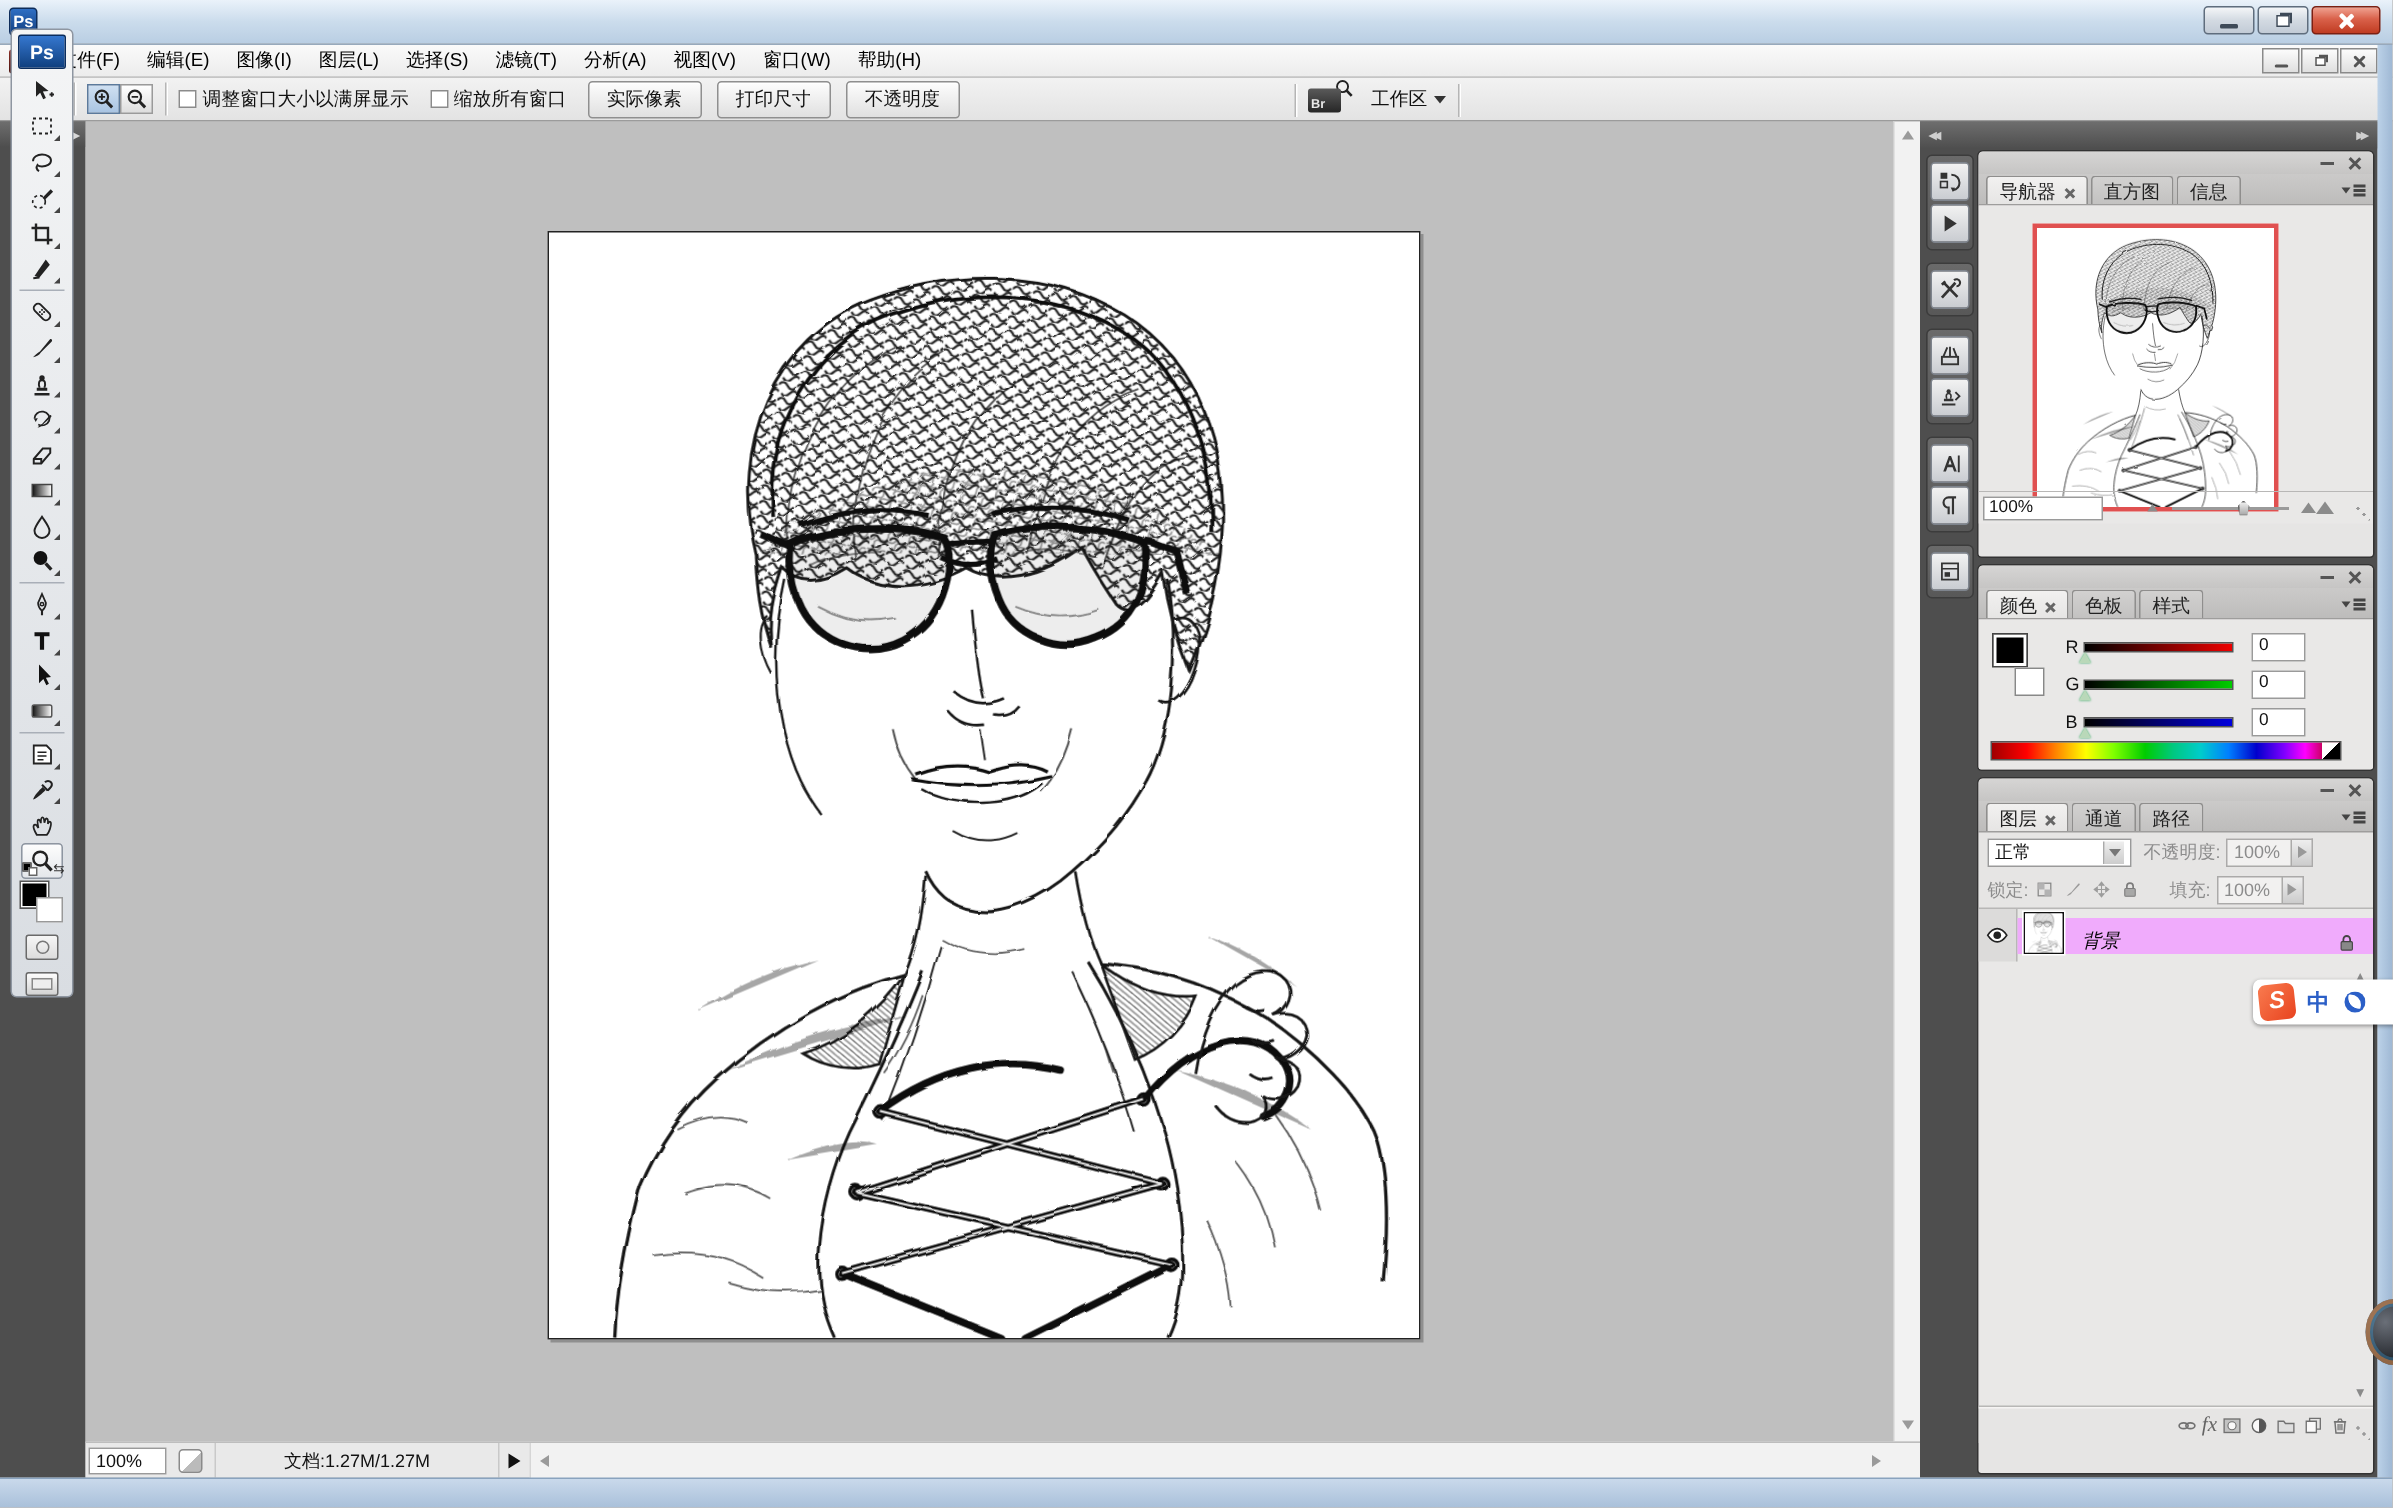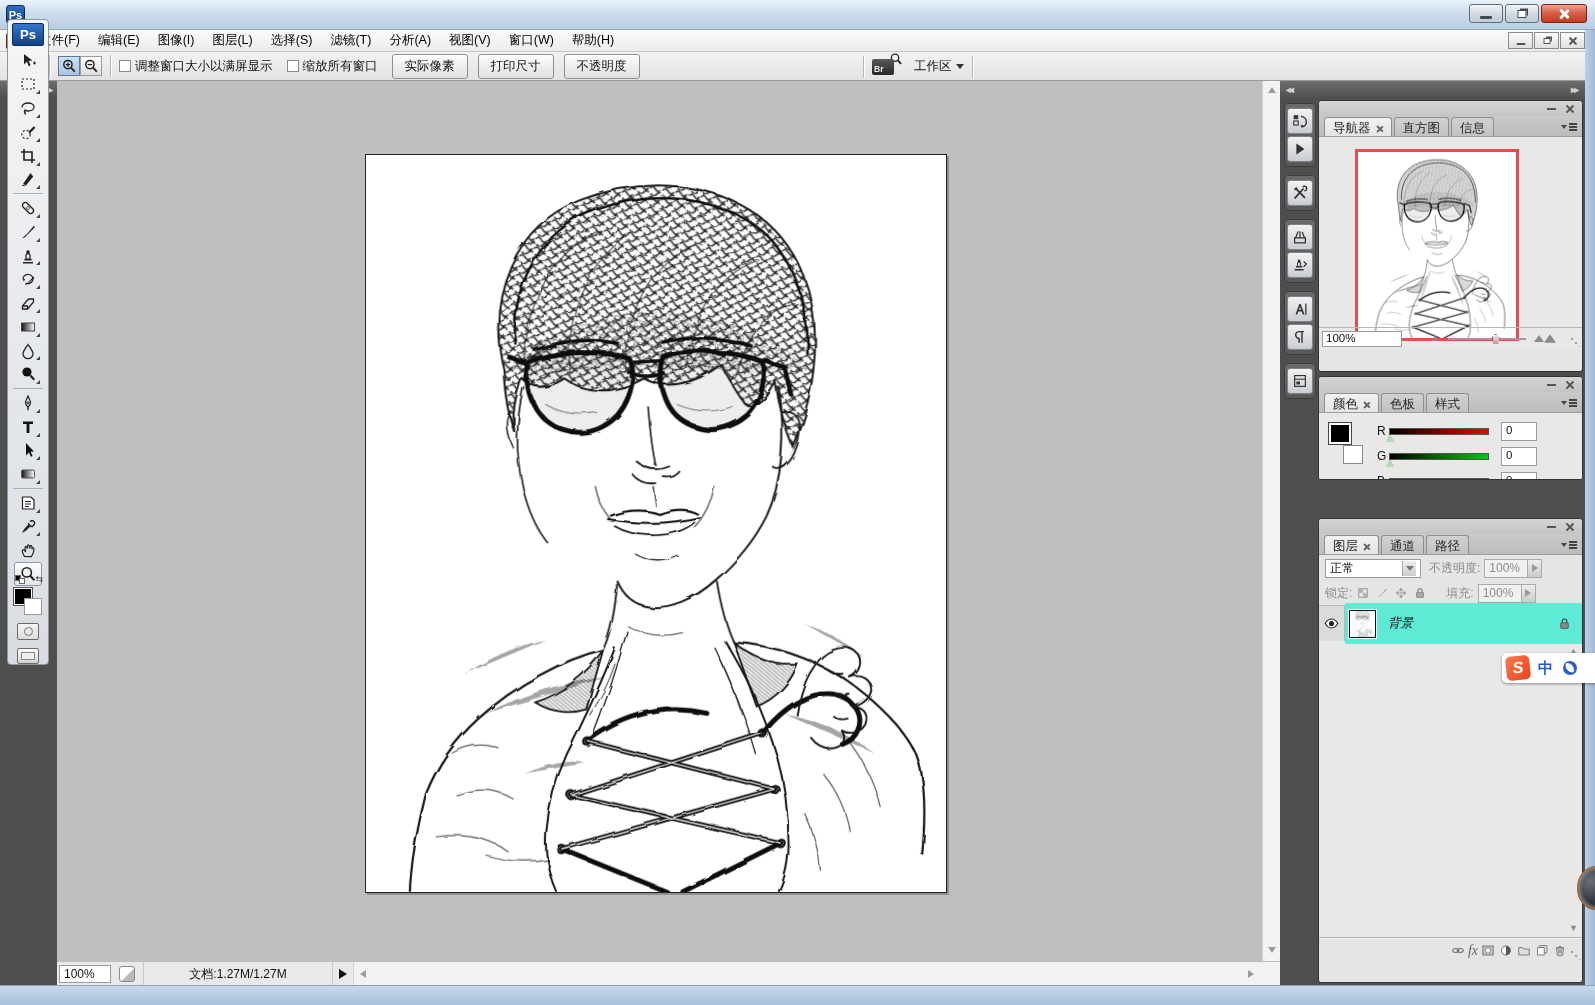--- a/index.html
+++ b/index.html
@@ -137,21 +137,21 @@
   .strip-group { background:linear-gradient(#6a6a6a,#585858); border:1px solid #3c3c3c; border-radius:4px;
     margin-bottom:8px; padding:2px; }
   .strip-btn { width:26px; height:26px; margin:2px auto; background:linear-gradient(#F2F2F2,#C9CCD1);
     border:1px solid #7e848d; border-radius:3px; display:flex; align-items:center; justify-content:center; }
   .strip-btn svg { width:18px; height:18px; }
 
   
   .panel { position:absolute; left:38px; width:265px; background:#E6E5E4; border:1px solid #333;
     border-radius:4px 4px 3px 3px; overflow:hidden; }
   .p-nav { top:19px; height:272px; }
-  .p-color { top:295px; height:104px; }
+  .p-color { top:295px; height:138px; }
   .p-layers { top:437px; height:465px; }
   .p-chrome { height:15px; background:linear-gradient(#D6D5D4,#C6C5C4); position:relative; }
   .pc-min { position:absolute; right:26px; top:7px; width:9px; height:2px; background:#555; }
   .pc-x { position:absolute; right:8px; top:3px; width:9px; height:9px; }
   .pc-x:before,.pc-x:after { content:""; position:absolute; left:4px; top:0; width:1.8px; height:10px; background:#555; }
   .pc-x:before{ transform:rotate(45deg);} .pc-x:after{ transform:rotate(-45deg);}
   .tabrow { height:21px; background:linear-gradient(#CBCAC9,#BDBCBB); display:flex; align-items:flex-end;
     padding-left:5px; position:relative; border-bottom:1px solid #9E9D9C; }
   .ptab { height:19px; padding:2px 8px 0; font-size:12.5px; border:1px solid #8F8E8D; border-bottom:none;
     border-radius:3px 3px 0 0; background:linear-gradient(#D2D1D0,#C3C2C1); margin-right:2px; color:#222;
@@ -216,21 +216,21 @@
   .spin { width:14px; height:19px; border:1px solid #ABAAA9; border-left:none; background:linear-gradient(#eee,#ccc);
     display:flex; align-items:center; justify-content:center; }
   .lay-ctrl2 { height:25px; display:flex; align-items:center; padding:0 6px; background:#E6E5E4;
     border-bottom:1px solid #B8B7B6; }
   .lockicons { display:flex; align-items:center; margin-left:4px; }
   .lockicons svg { width:14px; height:14px; margin-right:5px; opacity:.65; }
   .layer-list { position:relative; height:332px; background:#E9E8E7; border-bottom:1px solid #B8B7B6; }
   .layer-row { position:absolute; left:0; top:0; width:100%; height:35px; display:flex; align-items:center; }
   .eye-cell { width:26px; height:35px; background:#DCDBDA; border-right:1px solid #B8B7B6;
     display:flex; align-items:center; justify-content:center; }
-  .row-main { flex:1; height:41px; background:#5eead4; display:flex; align-items:center; padding-left:4px; }
+  .row-main { flex:1; height:24px; background:#f0abfc; display:flex; align-items:flex-end; padding-left:4px; }
   .layer-thumb { width:27px; height:28px; background:#fff; border:1px solid #111; outline:1px solid #fff; }
   .layer-thumb svg { width:100%; height:100%; display:block; }
   .layer-name { font-style:italic; font-size:12.5px; color:#0a0a0a; margin-left:12px; }
   .row-lock { margin-left:auto; margin-right:10px; }
   .list-arrow { position:absolute; right:4px; color:#8a8a8a; font-size:9px; }
   .lay-foot { height:24px; background:#E6E5E4; border-top:1px solid #F5F4F3; display:flex; align-items:center;
     justify-content:flex-end; padding-right:14px; position:relative; }
   .lf-icon { margin-left:2px; opacity:.8; display:flex; align-items:center; }
   .lf-icon svg { width:16px; height:15px; }
   .fx-text { font-family:"Liberation Serif", serif; font-style:italic; font-size:14px; color:#444; }

